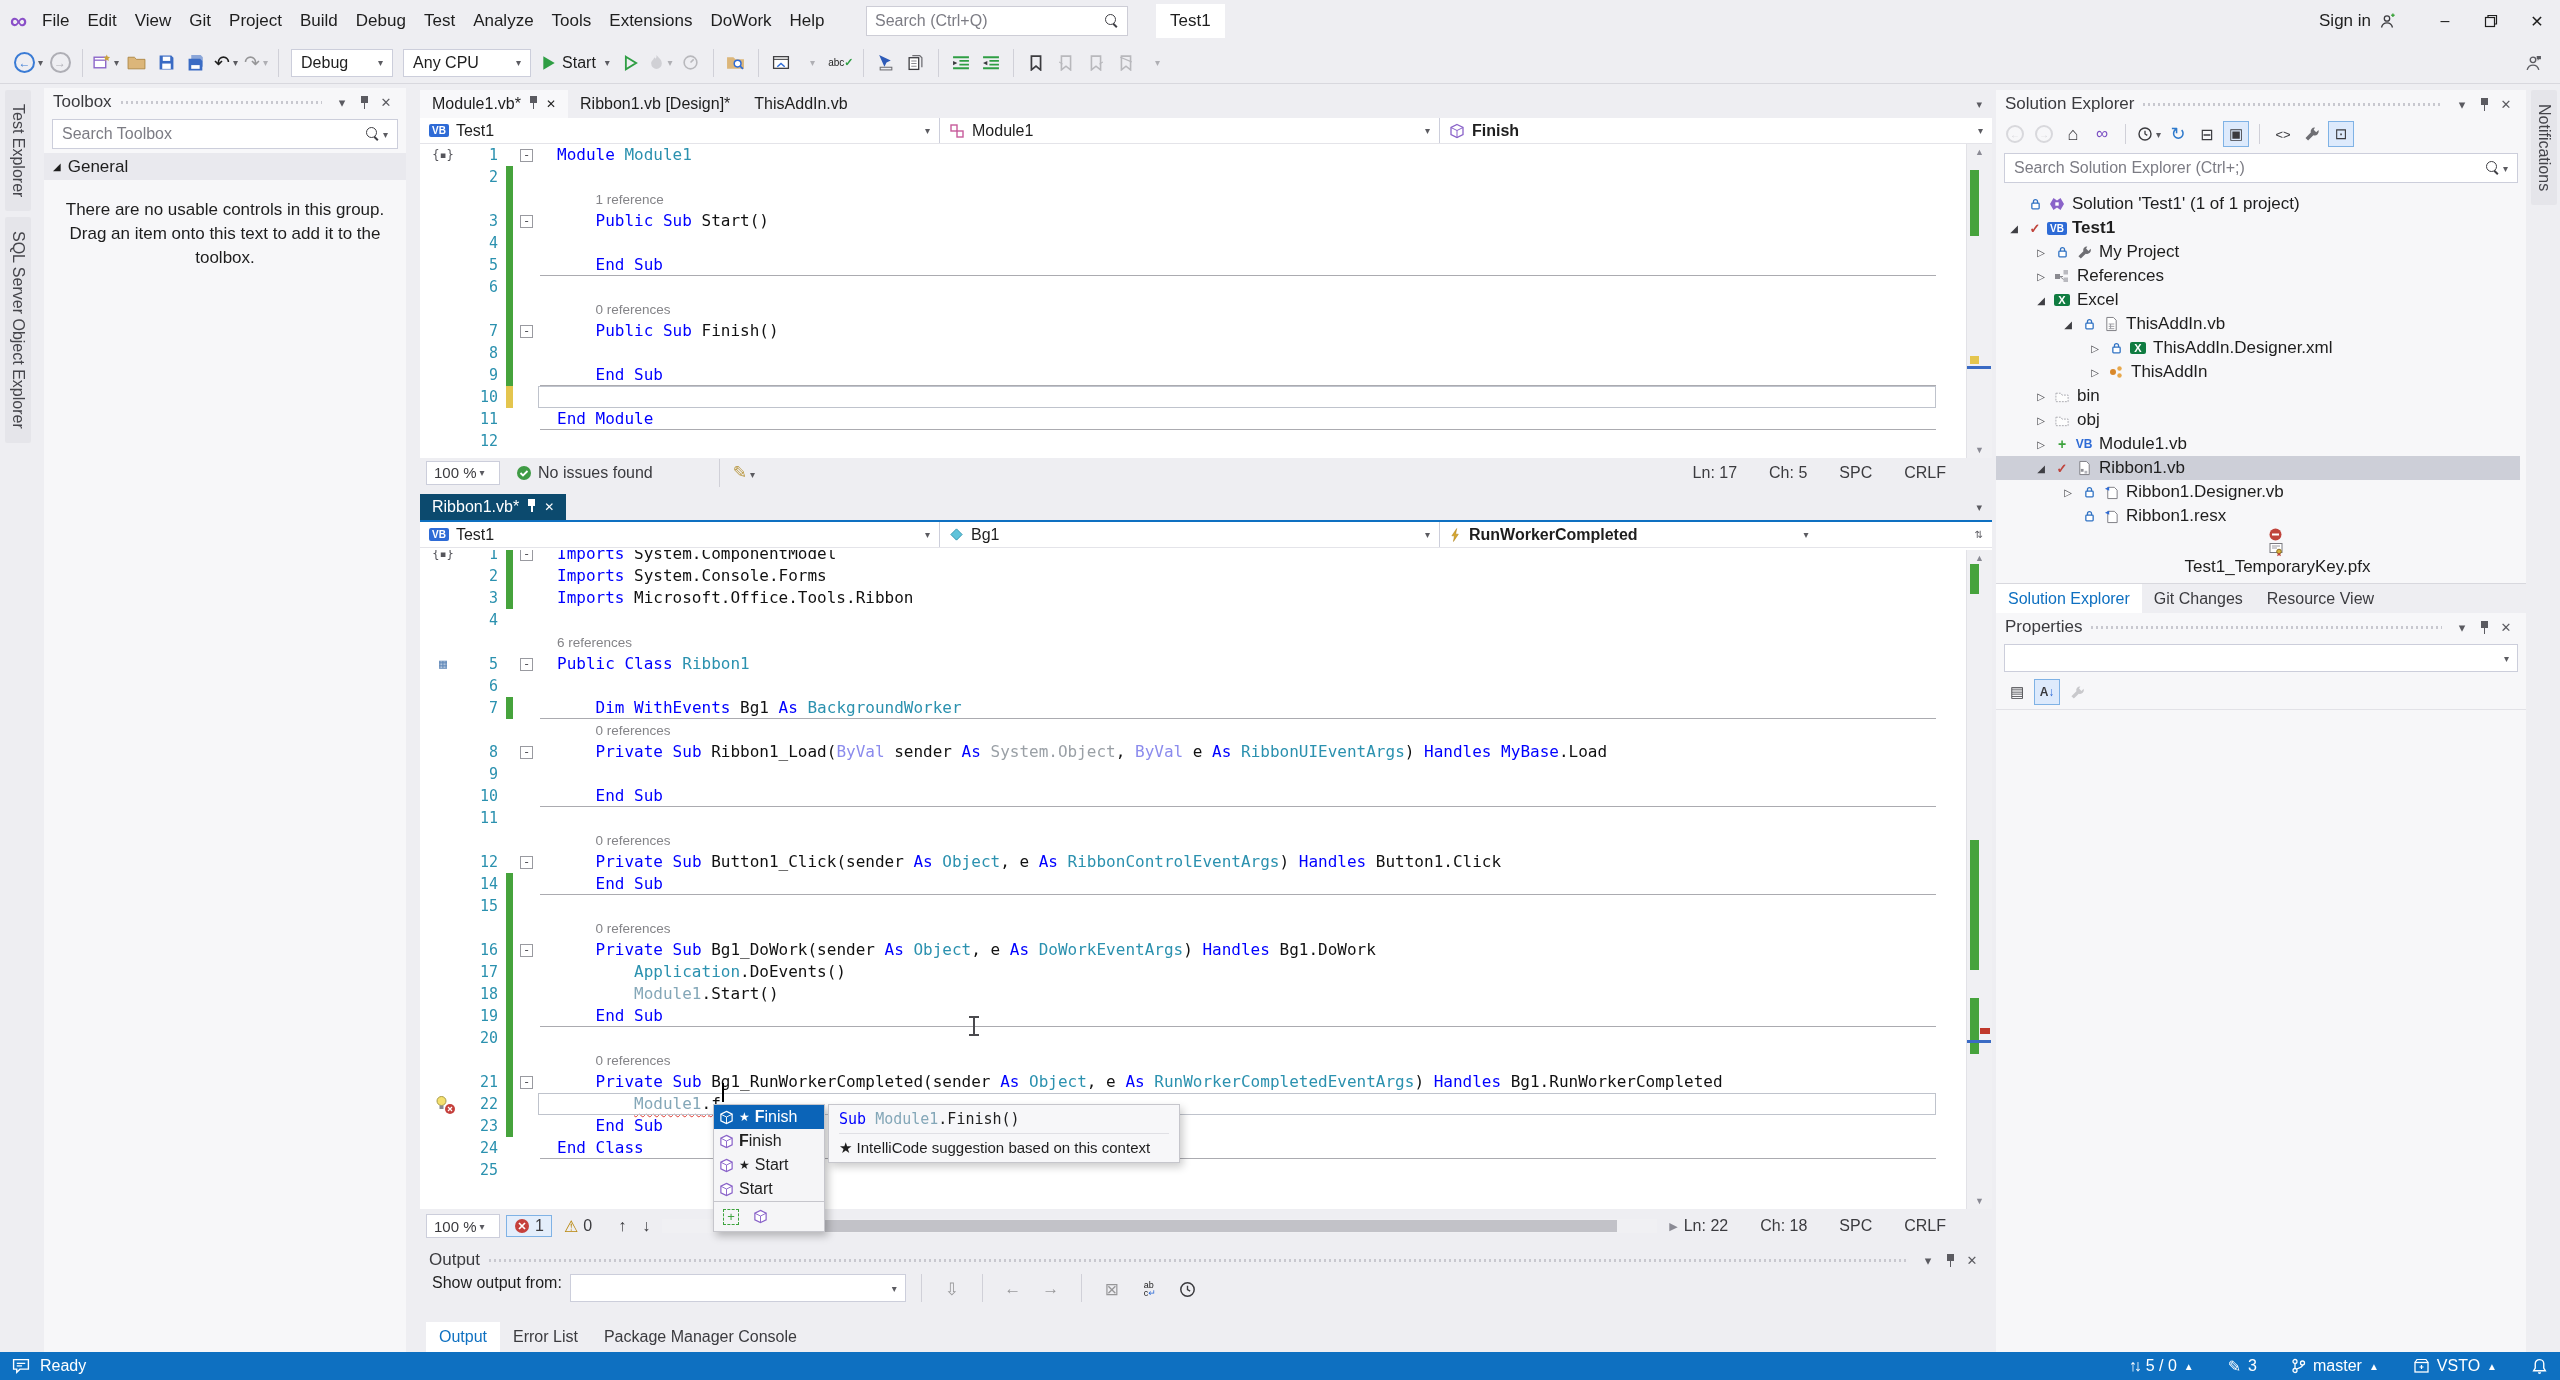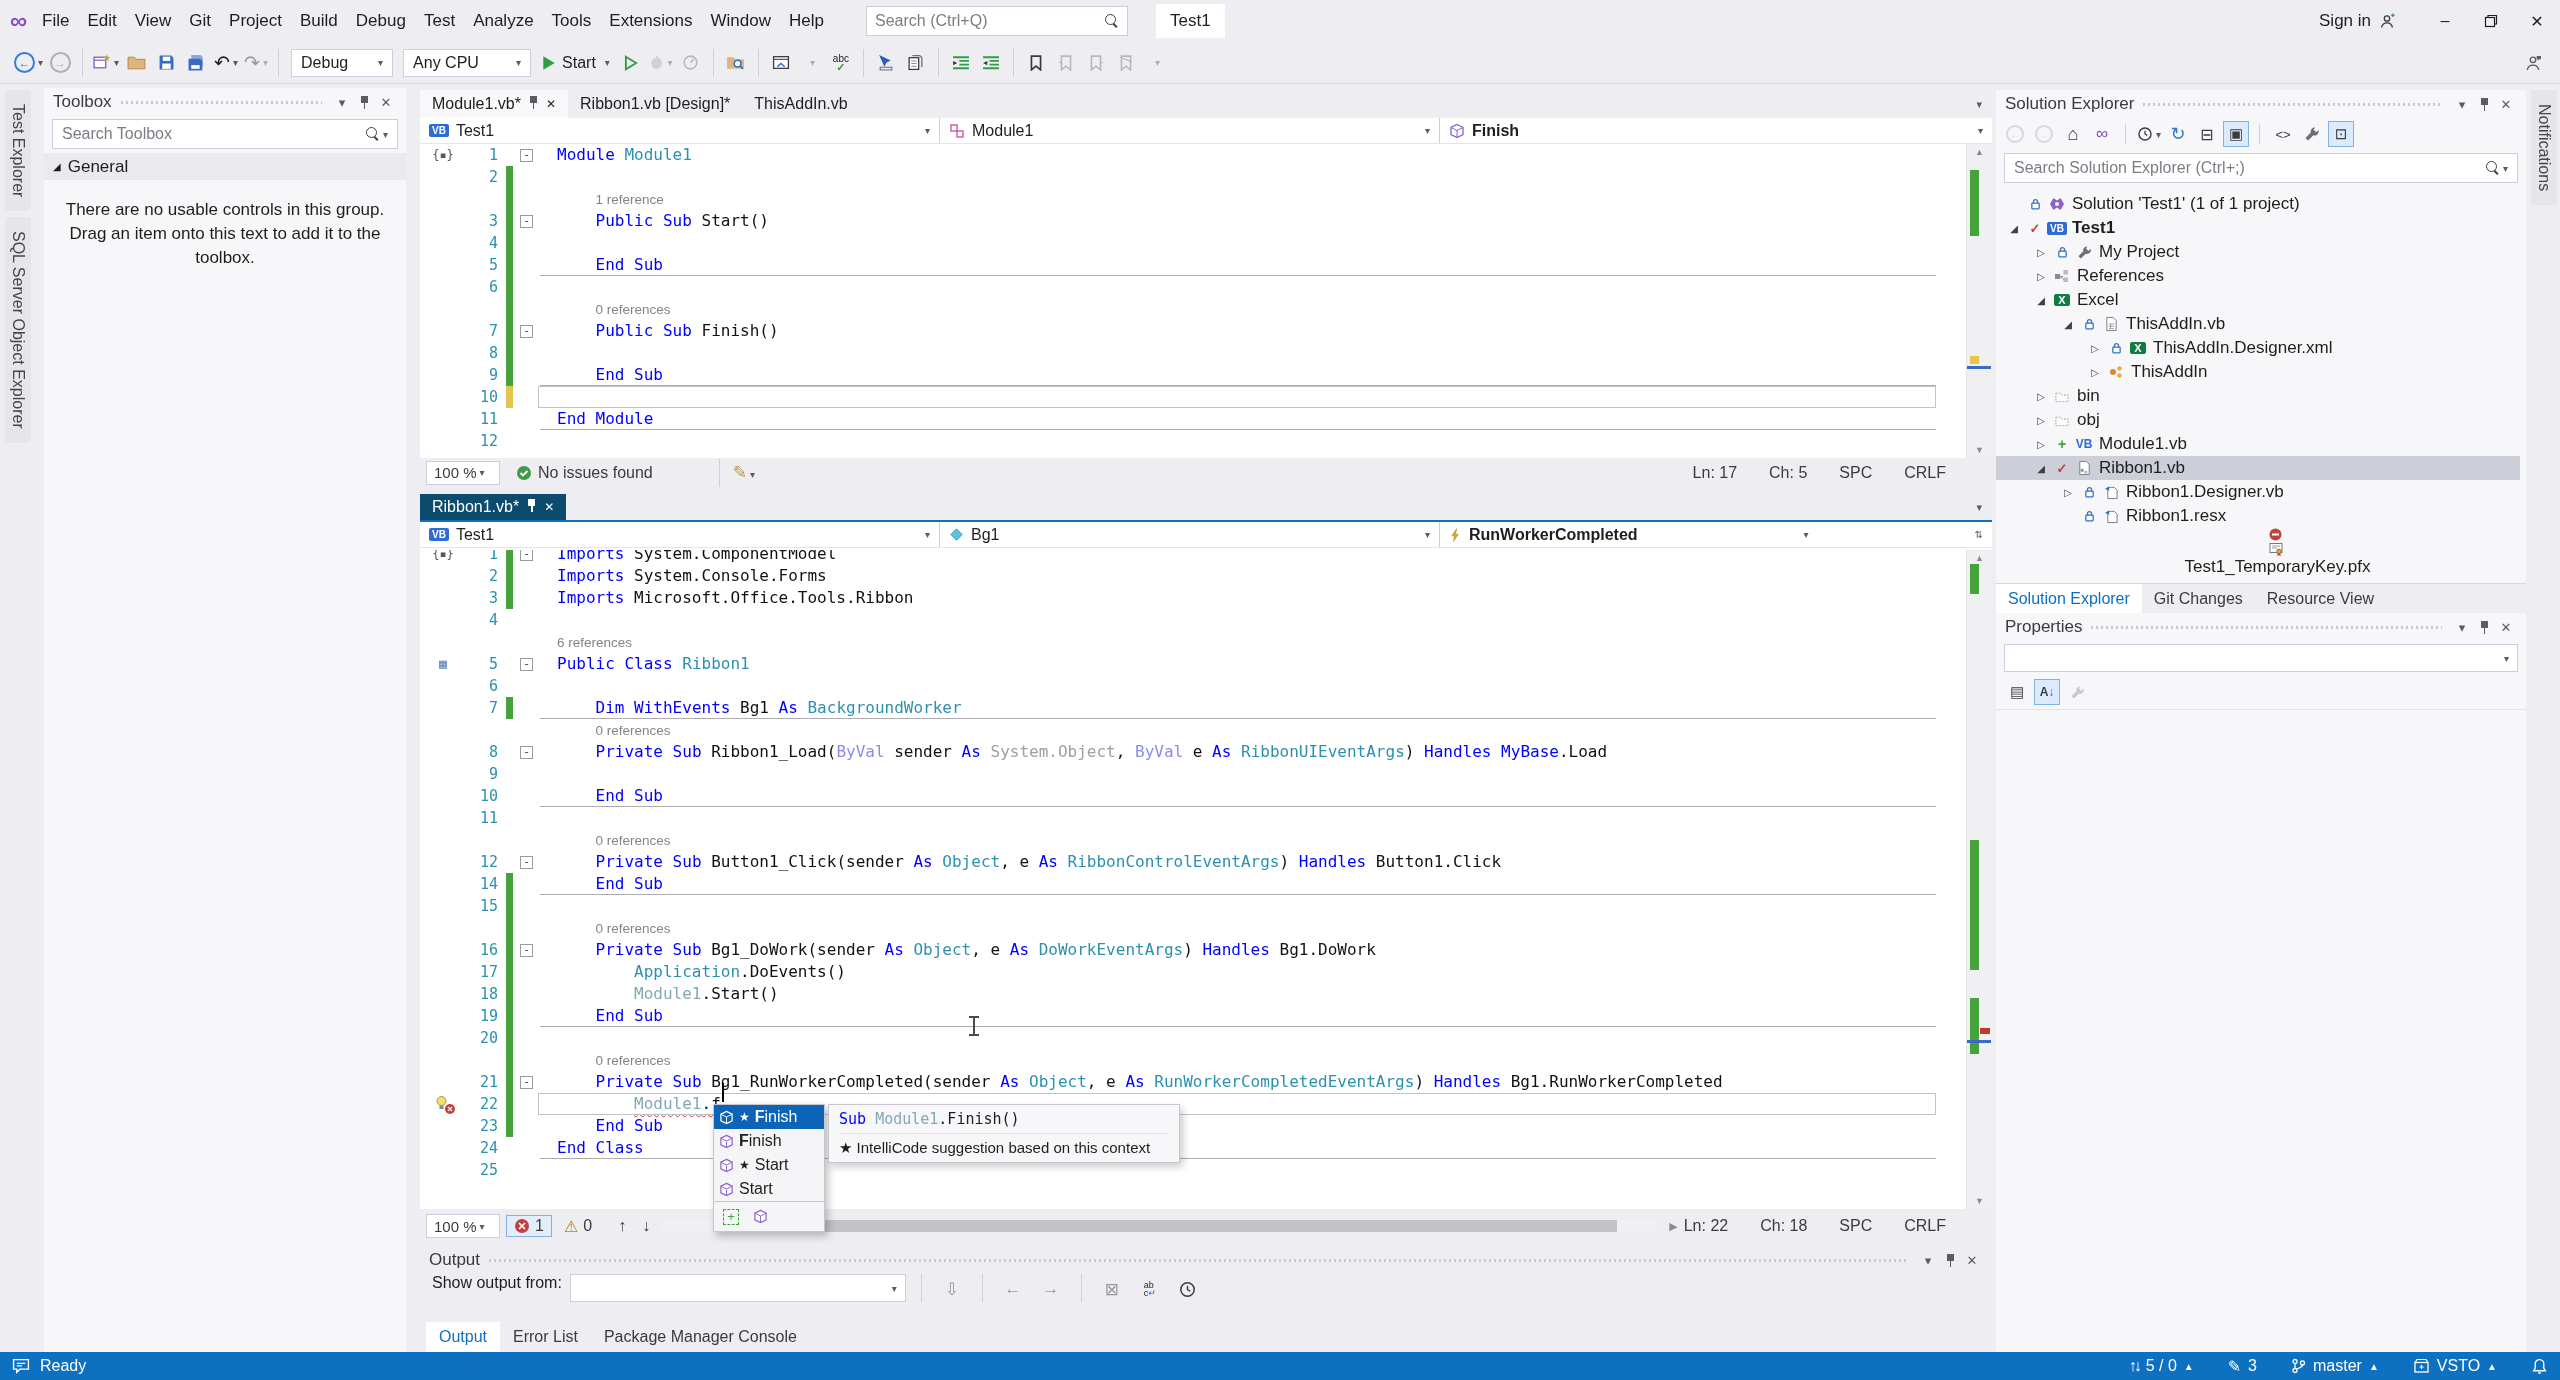--- a/index.html
+++ b/index.html
@@ -142,21 +142,21 @@
         <div class="menu-item">Edit</div>
         <div class="menu-item">View</div>
         <div class="menu-item">Git</div>
         <div class="menu-item">Project</div>
         <div class="menu-item">Build</div>
         <div class="menu-item">Debug</div>
         <div class="menu-item">Test</div>
         <div class="menu-item">Analyze</div>
         <div class="menu-item">Tools</div>
         <div class="menu-item">Extensions</div>
-        <div class="menu-item">Window</div>
+        <div class="menu-item">DoWork</div>
         <div class="menu-item">Help</div>
       </div>
   </div>
   <div class="searchbox">
     <input placeholder="Search (Ctrl+Q)" style="">
     <span class="mag"></span>
   </div>
   <div class="wintitle">
       <span>Test1</span>
     </div>
@@ -271,21 +271,21 @@
         <svg width="18" height="17" viewBox="0 0 17 16">
           <rect x="1.5" y="2.5" width="14" height="11" fill="#fff" stroke="#3b3b3f" stroke-width="1.2"></rect>
           <path d="M1.5 5h14" stroke="#3b3b3f"></path>
           <path d="M5 12l3.5-3 3.5 3" fill="none" stroke="#2e6bd6" stroke-width="1.4"></path>
         </svg>
       </span>
     <span class="tb gray">
         <span class="dd">▾</span>
       </span>
     <span class="tb">
-        <span style="display:flex;flex-direction:column;align-items:center;line-height:9px">
+        <span style="display:flex;flex-direction:row;align-items:center;line-height:9px">
           <span style="font-size:10px">abc</span>
           <span style="color:#2f9e44;font-size:11px;font-weight:bold">✓</span>
         </span>
       </span>
     <span class="sepv"></span>
     <span class="tb">
         <svg width="18" height="17" viewBox="0 0 17 16">
           <path d="M2 1l5 11 2-4 4-2z" fill="#2e5bb8"></path>
           <rect x="3" y="12.5" width="11" height="2.5" fill="none" stroke="#6e6e73"></rect>
         </svg>

